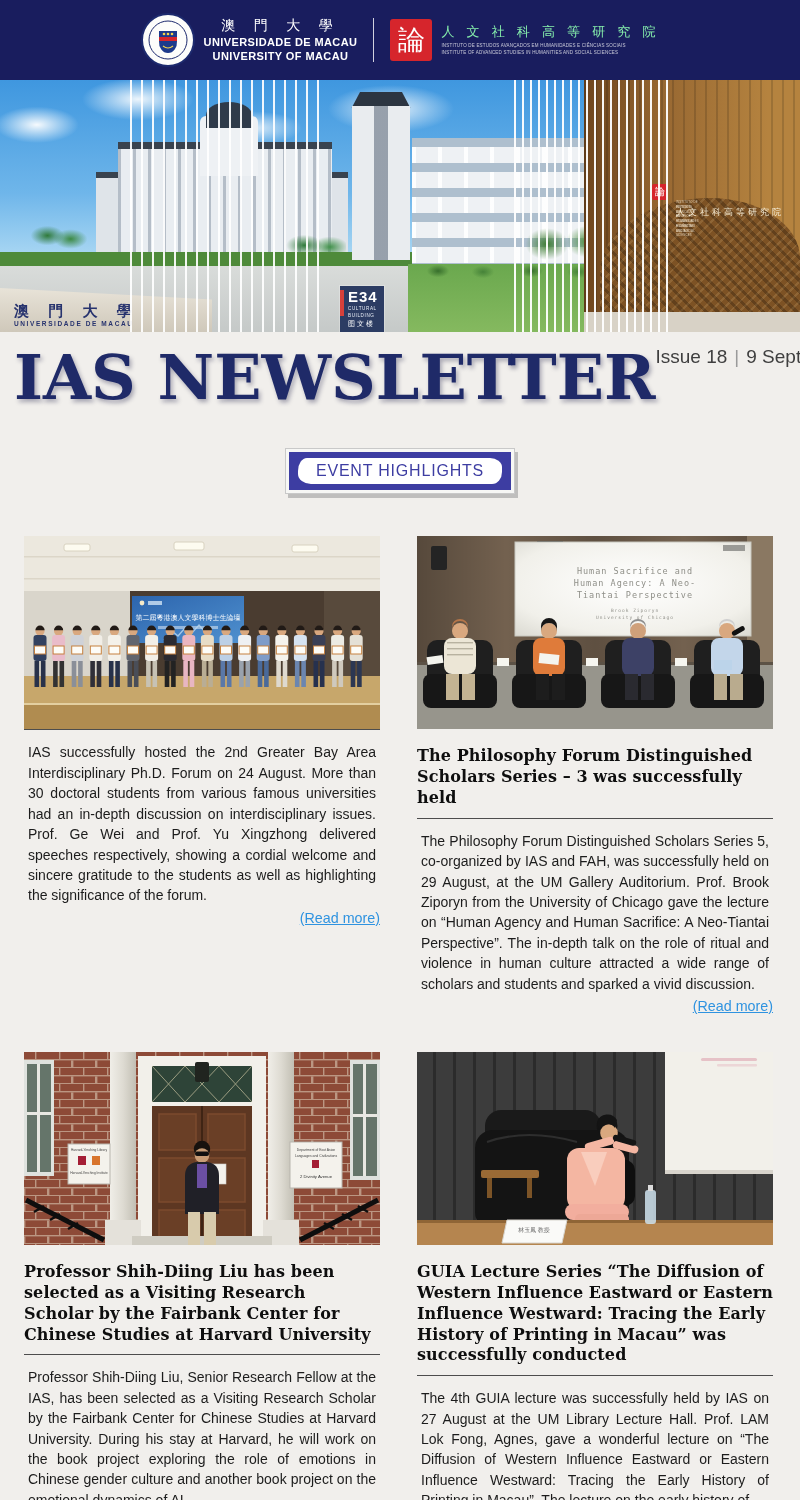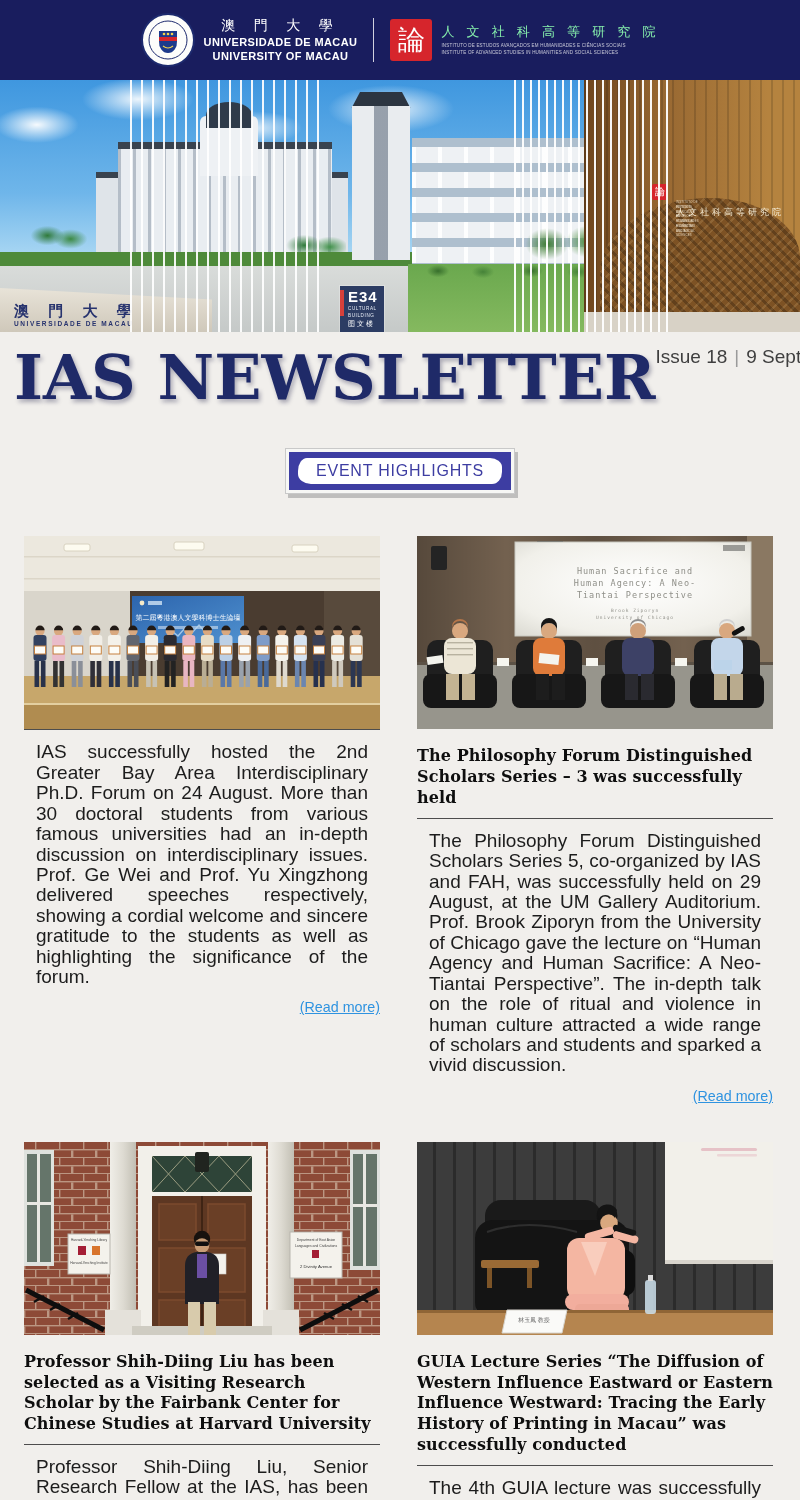--- a/index.html
+++ b/index.html
@@ -107,21 +107,21 @@
 
   
   .grid{display:flex;gap:37px;margin:42px 27px 0 24px;align-items:flex-start;}
   .grid.row2{margin-top:38px;}
   .card{width:356px;flex:0 0 356px;}
   .photo{width:356px;height:193px;overflow:hidden;background:#ddd;}
   .photo svg{display:block;width:100%;height:100%;}
   .card h2{margin:17px 0 9px;font-family:"DejaVu Serif",serif;font-weight:bold;color:#0e0e0e;
      font-size:16px;line-height:1.3;letter-spacing:.1px;}
   .card hr{border:none;border-top:1.5px solid #4d4d4d;margin:0 0 12px;}
-  .card p{margin:12px;font-size:19px;line-height:20.4px;text-align:justify;color:#1c1c1c;}
+  .card p{margin:4px;font-size:14px;line-height:20.4px;text-align:justify;color:#1c1c1c;}
   .readmore{display:block;text-align:right;color:#2f93e0;text-decoration:underline;
      font-size:14.3px;margin-top:2px;cursor:pointer;}
 </style>
 </head>
 <body>
 
 <div class="page">
 
   <header class="topbar">
     <div class="um-logo">

